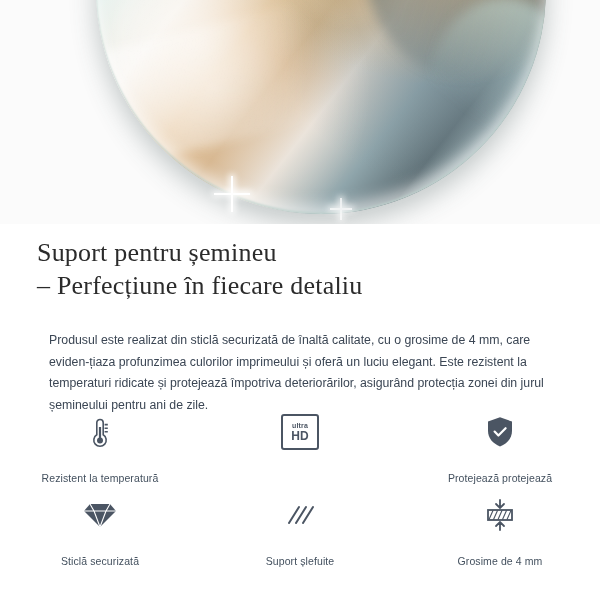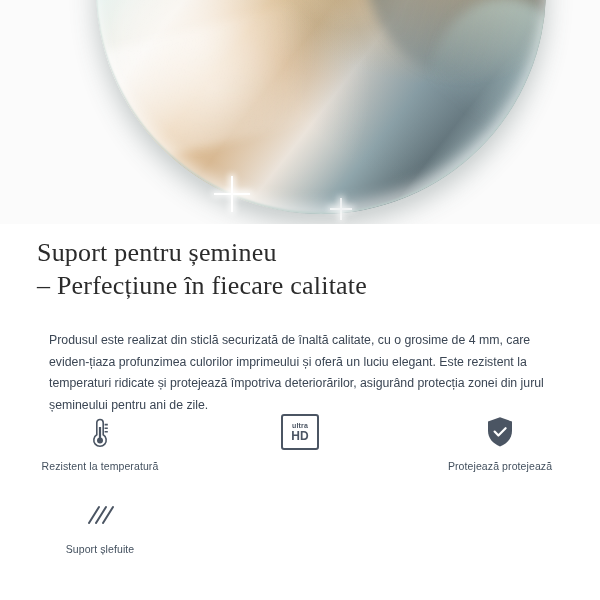--- a/index.html
+++ b/index.html
@@ -191,21 +191,21 @@
   .feature-icon {
     width: 44px;
     height: 44px;
     display: flex;
     align-items: center;
     justify-content: center;
     color: #4b5563;
   }
 
   .feature-label {
-    margin-top: 6px;
+    margin-top: 18px;
     font-size: 10.5px;
     color: #43505e;
     text-align: right;
     letter-spacing: .1px;
   }
 
   .hd-box {
     width: 34px;
     height: 32px;
     border: 2px solid #4b5563;
@@ -245,21 +245,21 @@
       <div class="plate-gloss"></div>
       <div class="plate-edge"></div>
     </div>
     <div class="sparkle sparkle-a"></div>
     <div class="sparkle sparkle-b"></div>
   </div>
 
   <div class="content">
     <h1 class="headline">
       <span>Suport pentru șemineu</span>
-      <span class="headline-line2">– Perfecțiune în fiecare calitate</span>
+      <span class="headline-line2">– Perfecțiune în fiecare detaliu</span>
     </h1>
     <p class="body-copy">Produsul este realizat din sticlă securizată de înaltă calitate, cu o grosime de 4 mm, care eviden-țiaza profunzimea culorilor imprimeului și oferă un luciu elegant. Este rezistent la temperaturi ridicate și protejează împotriva deteriorărilor, asigurând protecția zonei din jurul șemineului pentru ani de zile.</p>
   </div>
 
   <div class="features">
 
     <div class="feature">
       <div class="feature-icon">
         <svg width="30" height="34" viewBox="0 0 30 34" fill="none" stroke="#4b5563" stroke-width="1.6">
           <path d="M15 4.5a3.2 3.2 0 0 1 3.2 3.2v12.1a6.2 6.2 0 1 1-6.4 0V7.7A3.2 3.2 0 0 1 15 4.5z"></path>
@@ -283,27 +283,47 @@
     <div class="feature">
       <div class="feature-icon">
         <svg width="32" height="36" viewBox="0 0 32 36" fill="none">
           <path d="M16 3.2 28 7.6v9.2c0 7.6-5 12.9-12 15.6-7-2.7-12-8-12-15.6V7.6z" fill="#4b5563"></path>
           <path d="M10.6 17.6l3.8 3.9 7.2-7.3" stroke="#ffffff" stroke-width="2.2" stroke-linecap="round" stroke-linejoin="round"></path>
         </svg>
       </div>
       <div class="feature-label">Protejează protejează</div>
     </div>
 
+    <div class="feature">
+      <div class="feature-icon">
+        <svg width="34" height="32" viewBox="0 0 34 32" fill="none">
+          <path d="M7 5h20l6 7-16 16L1 12z" fill="#4b5563"></path>
+          <path d="M7 5l4 7h12l4-7M1 12h32M11 12l6 16 6-16" stroke="#ffffff" stroke-width="1.1"></path>
+        </svg>
+      </div>
+      <div class="feature-label">Sticlă securizată</div>
+    </div>
 
     <div class="feature">
       <div class="feature-icon">
         <svg width="34" height="30" viewBox="0 0 34 30" stroke="#4b5563" stroke-width="2" stroke-linecap="round">
           <path d="M6 23L16 7"></path>
           <path d="M13 23L23 7"></path>
           <path d="M20 23L30 7"></path>
         </svg>
       </div>
       <div class="feature-label">Suport șlefuite</div>
     </div>
 
+    <div class="feature">
+      <div class="feature-icon">
+        <svg width="34" height="34" viewBox="0 0 34 34" fill="none" stroke="#4b5563" stroke-width="1.8" stroke-linecap="round">
+          <path d="M17 2v7M13 6l4 4 4-4"></path>
+          <path d="M17 32v-7M13 28l4-4 4 4"></path>
+          <rect x="5" y="12" width="24" height="10" fill="none"></rect>
+          <path d="M6 21.5l4-9M10.5 21.5l4-9M15 21.5l4-9M19.5 21.5l4-9M24 21.5l4-9" stroke-width="1.1"></path>
+        </svg>
+      </div>
+      <div class="feature-label">Grosime de 4 mm</div>
+    </div>
 
   </div>
 </div>
 
 </body></html>

